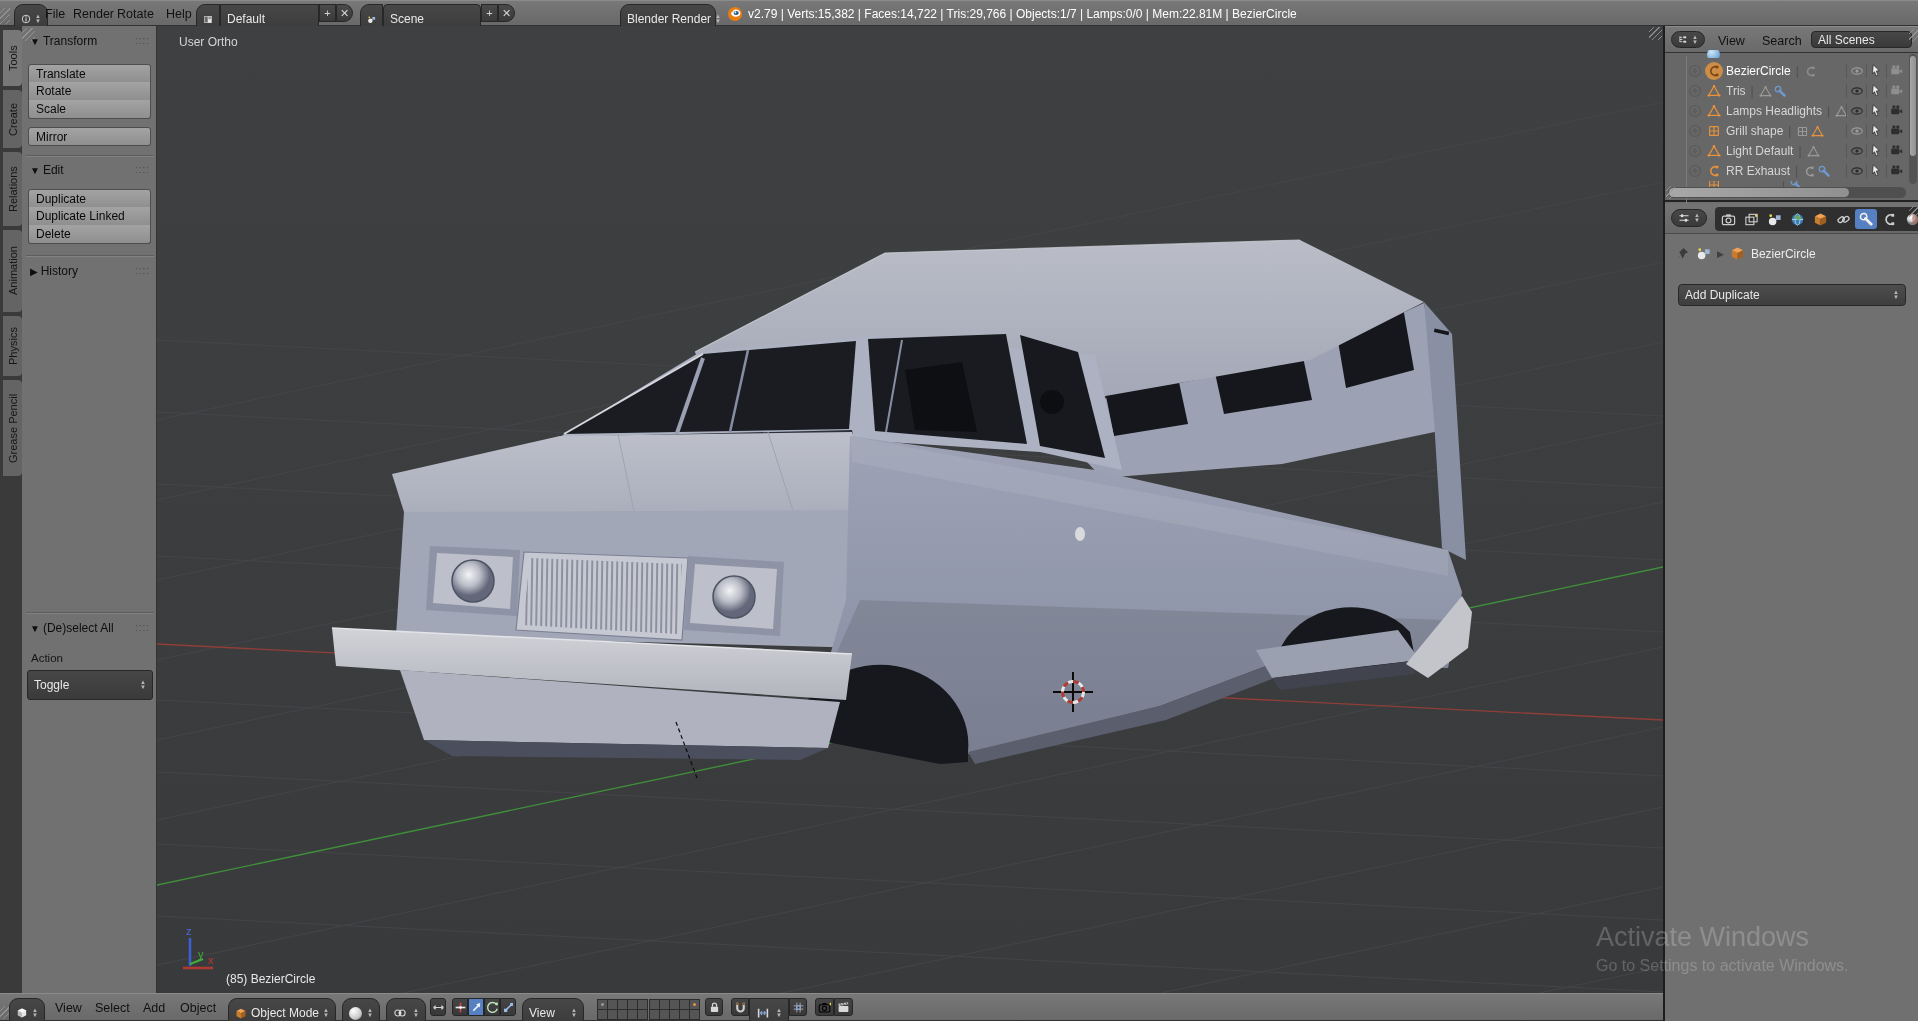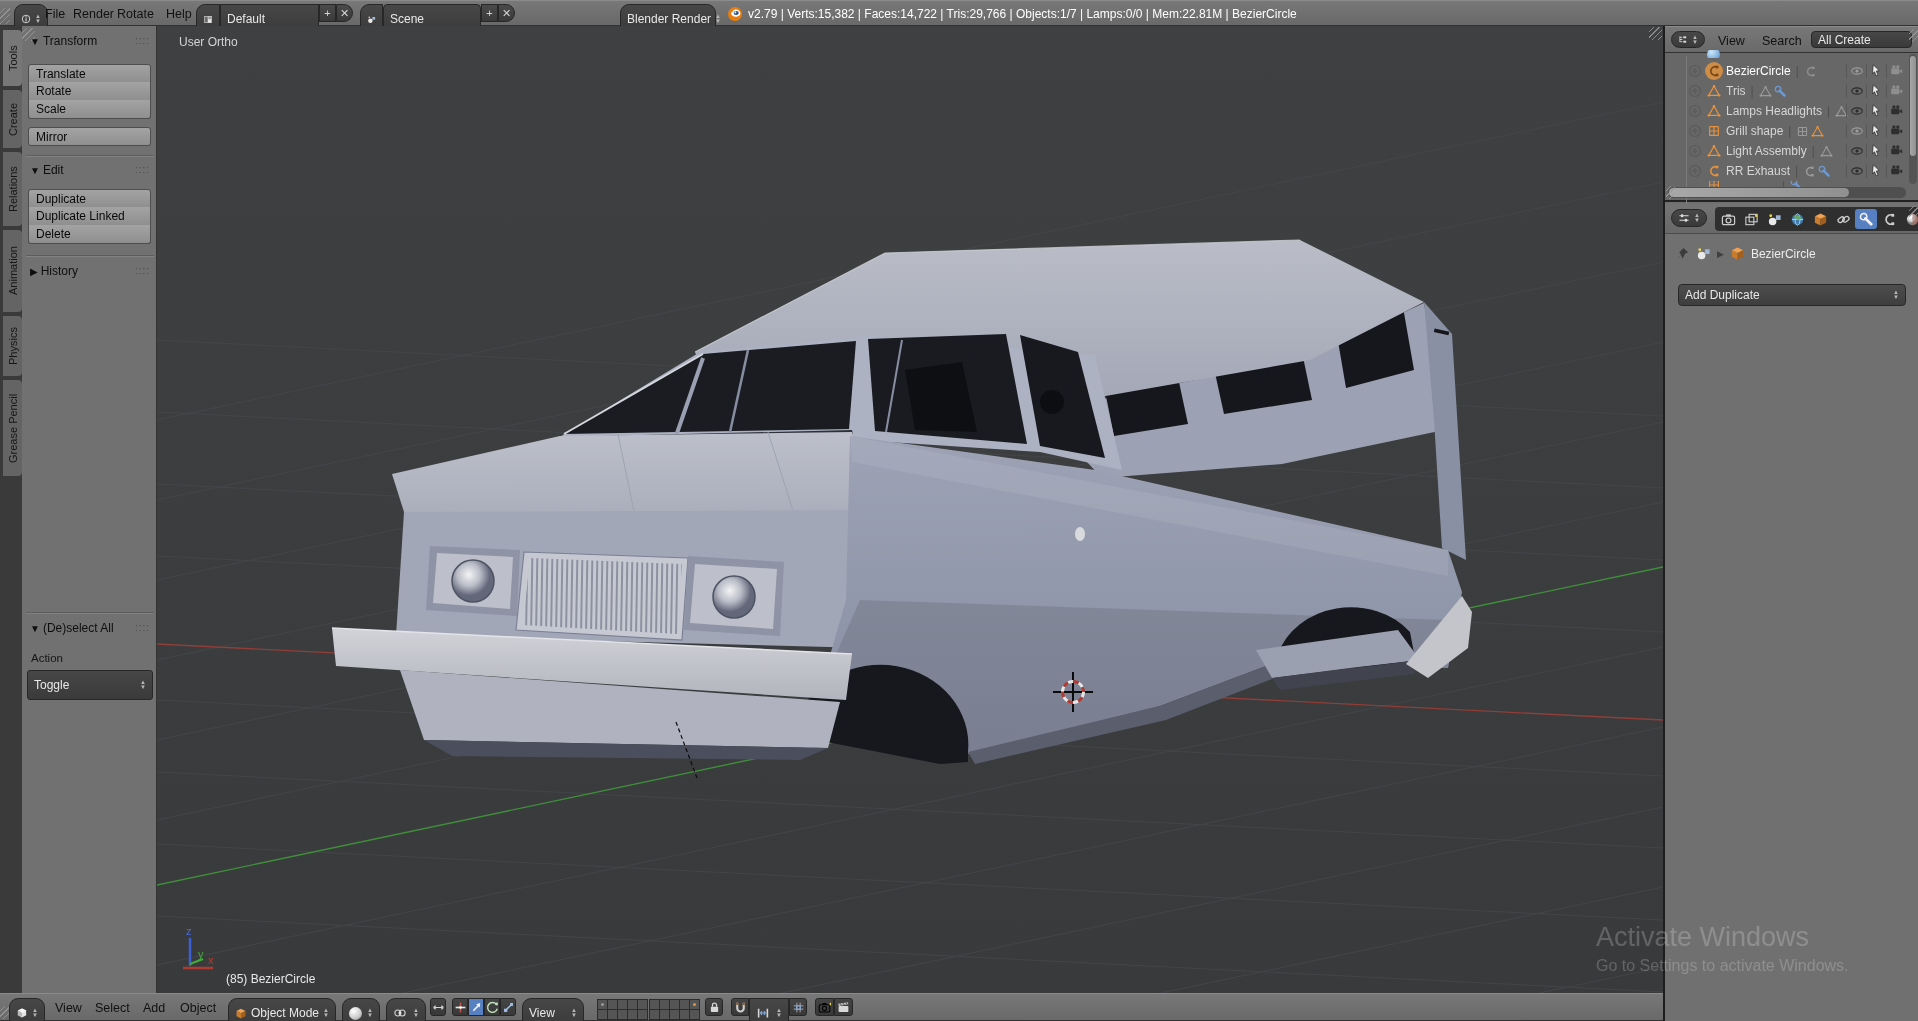--- a/index.html
+++ b/index.html
@@ -641,21 +641,21 @@
     <div class="ohdr hdrbar">
       <div class="dfield" style="left:6px;top:4px;width:34px;height:17px">
         <svg width="13" height="13">
             <use href="#i-edout"></use>
           </svg>
         <span class="step">▲<i></i>▼</span>
       </div>
       <span class="menu" style="left:53px;top:7px">View</span>
       <span class="menu" style="left:97px;top:7px">Search</span>
       <div class="dfield" style="left:146px;top:4px;width:101px;height:17px;border-radius:4px">
-        <span>All Create</span>
+        <span>All Scenes</span>
       </div>
       <div class="grip" style="right:0;top:2px;width:9px"></div>
     </div>
 
     <div class="treeline"></div>
 
     <div class="orow" style="top:24px;height:8px;overflow:hidden">
       <span style="margin-left:42px;width:13px;height:13px;border-radius:50%;background:radial-gradient(circle at 35% 30%,#cfe6f7,#6fa7d8 70%,#3c6f9e)"></span>
     </div>
 
@@ -803,21 +803,21 @@
 
     <div class="orow" style="top:115px">
       <svg class="oicon" style="margin-left:22px;color:#5a5a5a" width="13" height="13">
           <use href="#i-plus"></use>
         </svg>
       <span class="oicon" style="margin-left:3px">
           <svg width="14" height="14" style="color:#e8923c">
             <use href="#i-mesh"></use>
           </svg>
         </span>
-      <span class="nm">Light Assembly</span>
+      <span class="nm">Light Default</span>
       <span class="odata">
           <svg width="13" height="13" style="color:#9a9a9a">
             <use href="#i-mesh"></use>
           </svg>
         </span>
       <div class="ocols">
         <span class="ocol">
             <svg width="14" height="14" style="color:#2b2b2b">
               <use href="#i-eye"></use>
             </svg>

